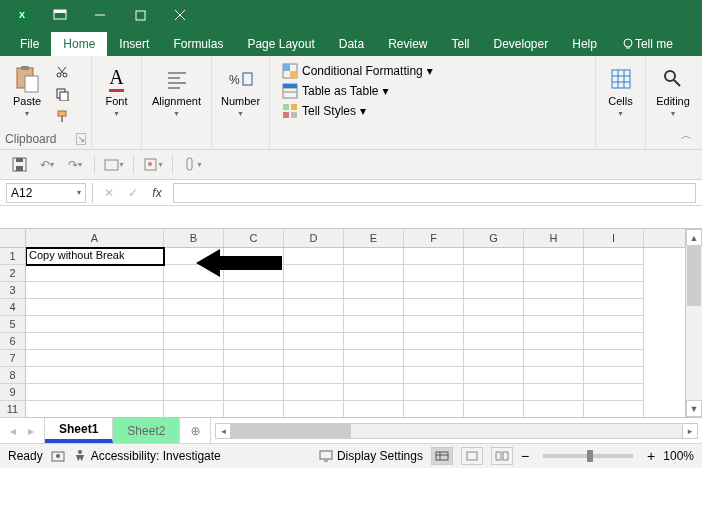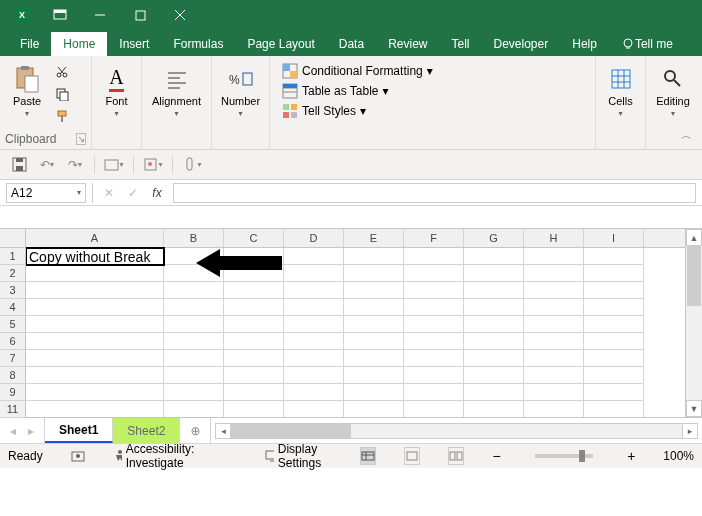--- a/index.html
+++ b/index.html
@@ -39,40 +39,40 @@
 .corner{height:19px;border-bottom:1px solid #c6c6c6;background:#f0f0f0}
 .rowhdr{height:17px;border-bottom:1px solid #d4d4d4;text-align:center;font-size:11px;color:#444;line-height:16px}
 .cols{flex:1;overflow:hidden;position:relative}
 .colhdrs{display:flex;height:19px;border-bottom:1px solid #c6c6c6;background:#f0f0f0}
 .colhdr{border-right:1px solid #d4d4d4;text-align:center;font-size:11px;color:#444;line-height:18px}
 .colhdr.A{width:138px}.colhdr.other{width:60px}
 .cellrows{}
 .cellrow{display:flex;height:17px}
 .cell{border-right:1px solid #d4d4d4;border-bottom:1px solid #d4d4d4;font-size:12px;padding:0 2px;overflow:visible;white-space:nowrap}
 .cell.A{width:138px}.cell.other{width:60px}
-.cellA1txt{position:absolute;left:3px;top:1px;z-index:2;font-size:14px}
+.cellA1txt{position:absolute;left:3px;top:1px;z-index:2;font-size:11px}
 .a1border{position:absolute;left:-1px;top:-1px;width:140px;height:19px;border:2px solid #000;z-index:3;pointer-events:none}
 .arrow{position:absolute;left:170px;top:17px;z-index:5}
 .vscroll{width:17px;background:#f0f0f0;border-left:1px solid #c6c6c6;display:flex;flex-direction:column}
 .vscroll .btn{height:17px;display:flex;align-items:center;justify-content:center;font-size:9px;color:#666;background:#fff;border:1px solid #ccc}
 .vscroll .track{flex:1;position:relative}
 .vscroll .thumb{position:absolute;left:1px;right:1px;top:0;height:60px;background:#cdcdcd}
 .sheetbar{height:26px;background:#fff;border-bottom:1px solid #d5d5d5;display:flex;align-items:stretch}
 .sheetnav{display:flex;align-items:center;padding:0 6px;gap:4px;border-right:1px solid #d5d5d5}
 .sheetnav span{color:#bbb;width:14px;text-align:center}
 .sheettab{padding:4px 14px;border-right:1px solid #d5d5d5;cursor:pointer;font-size:12px;display:flex;align-items:center}
-.sheettab.active{border-bottom:2px solid #1d4ed8;font-weight:600;background:#fff}
-.sheettab.inactive{background:#bef264;color:#666}
+.sheettab.active{border-bottom:4px solid #1d4ed8;font-weight:600;background:#fff}
+.sheettab.inactive{background:#86efac;color:#666}
 .sheetadd{width:30px;display:flex;align-items:center;justify-content:center;color:#888}
 .hscroll-area{flex:1;display:flex;align-items:center;padding:0 4px;border-left:1px solid #d5d5d5}
 .hscroll{flex:1;height:16px;display:flex}
 .hscroll .btn{width:16px;border:1px solid #ccc;display:flex;align-items:center;justify-content:center;font-size:9px;color:#666}
 .hscroll .track{flex:1;background:#f0f0f0;position:relative;border-top:1px solid #ccc;border-bottom:1px solid #ccc}
 .hscroll .thumb{position:absolute;top:0;bottom:0;left:0;width:120px;background:#cdcdcd}
-.status{height:24px;background:#f3f2f1;display:flex;align-items:center;padding:0 8px;font-size:11px;gap:28px}
+.status{height:24px;background:#f3f2f1;display:flex;align-items:center;padding:0 8px;font-size:11px;gap:8px}
 .status .spacer2{flex:1}
 .viewbtn{width:22px;height:18px;border:1px solid #ccc;display:flex;align-items:center;justify-content:center;font-size:10px;cursor:pointer}
 .viewbtn.active{background:#d6d6d6}
 .zoomslider{width:90px;height:4px;background:#ccc;position:relative;margin:0 6px}
 .zoomslider .th{position:absolute;left:44px;top:-4px;width:6px;height:12px;background:#888}
 svg{display:block}
 .launcher{font-size:9px;color:#888;border:1px solid #bbb;width:12px;height:12px;display:flex;align-items:center;justify-content:center;line-height:8px}
 </style>
 </head>
 <body>

